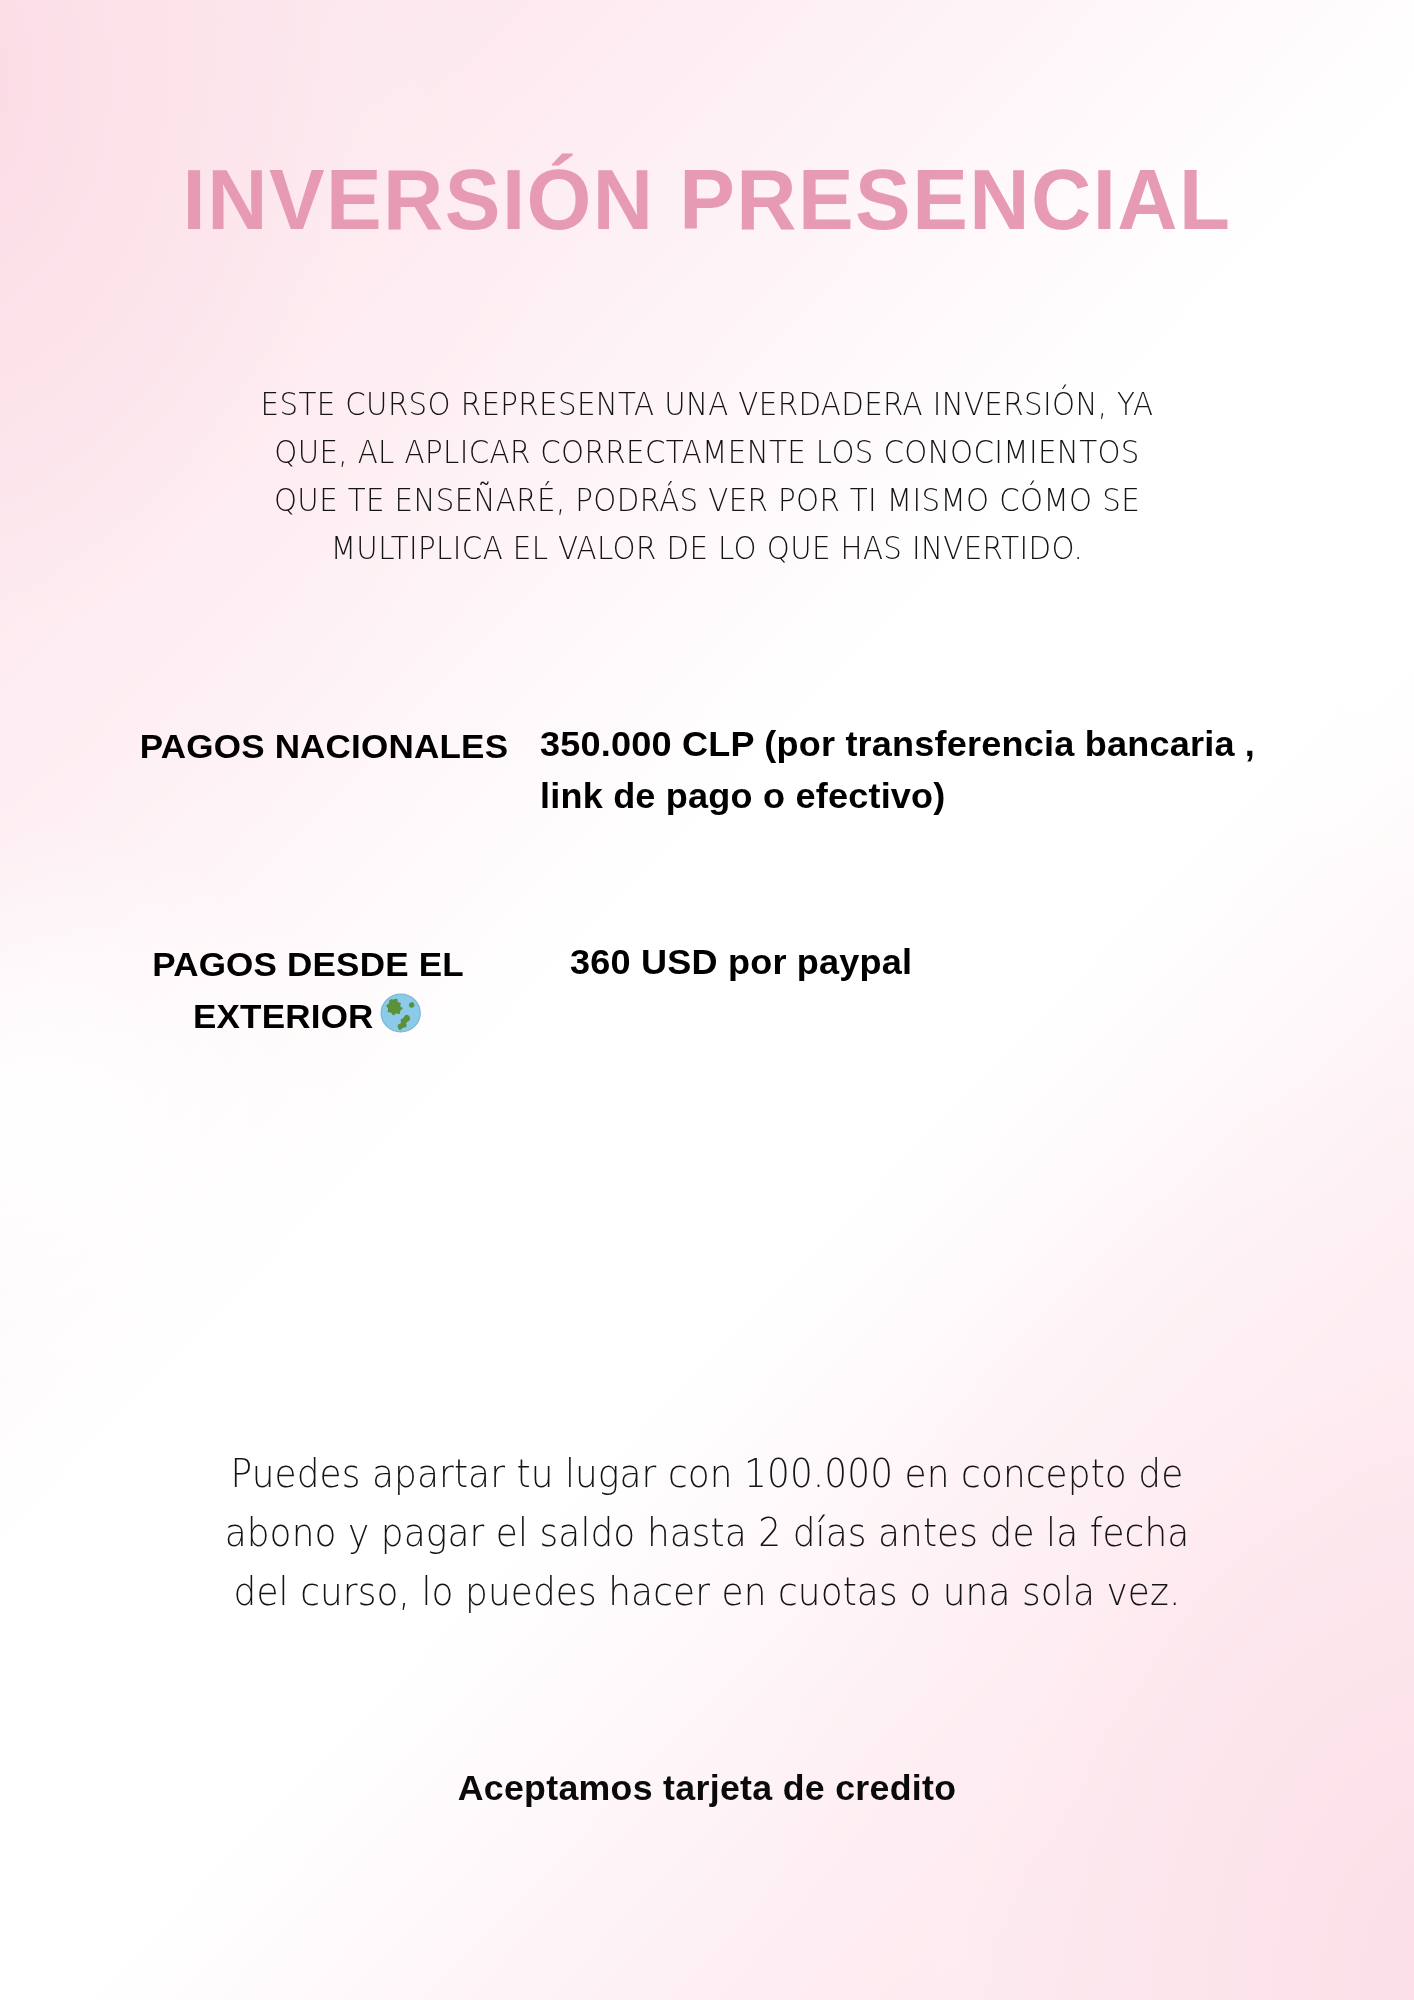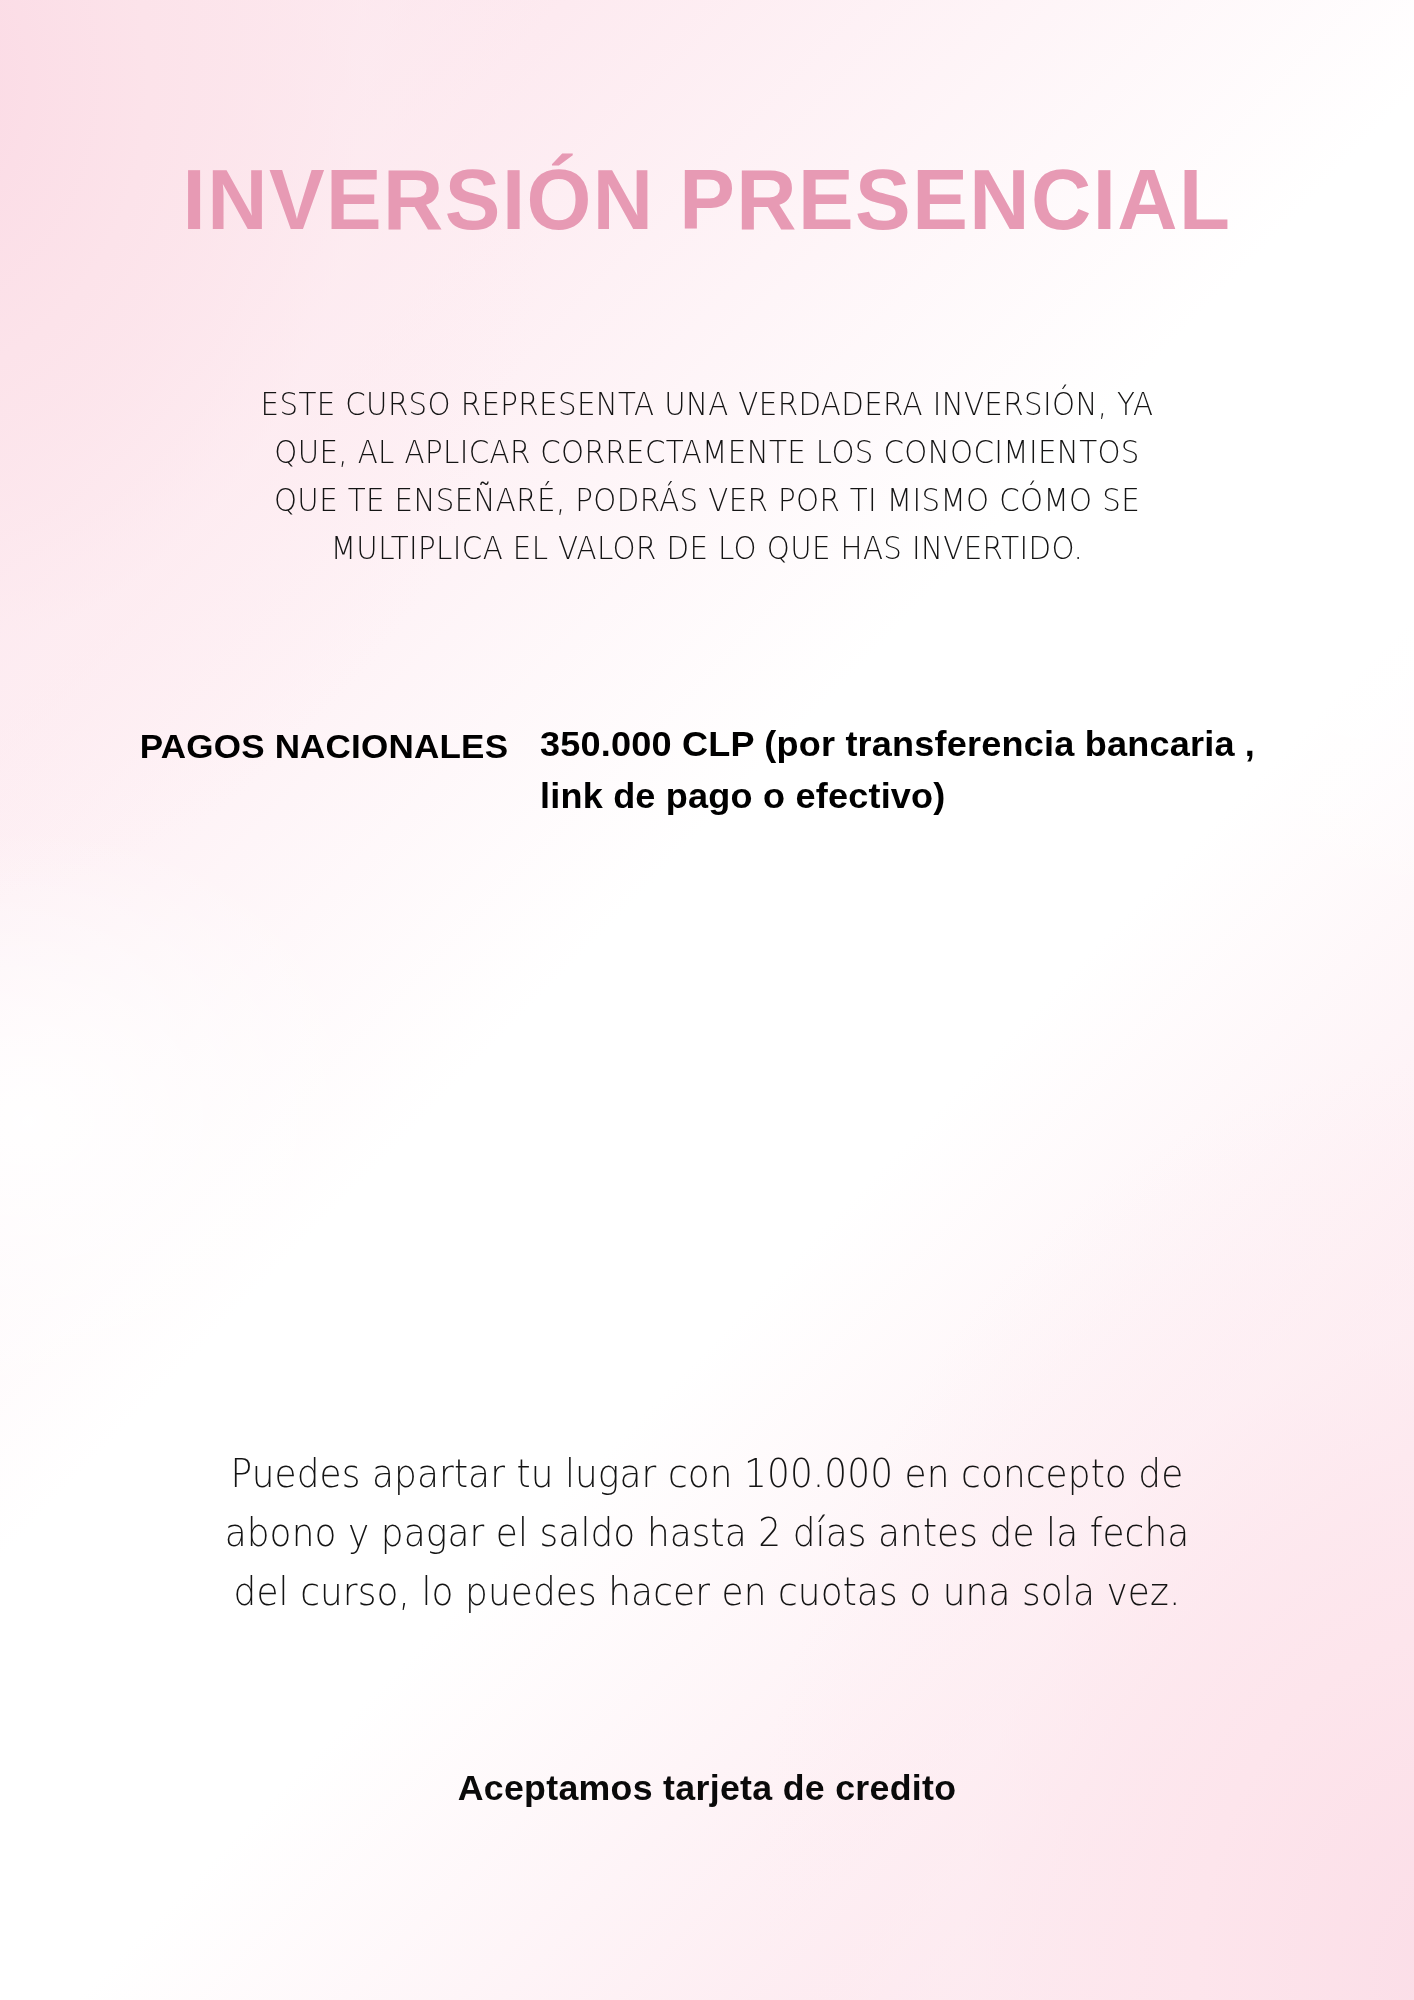--- a/index.html
+++ b/index.html
@@ -173,20 +173,34 @@
 
     <p class="intro">ESTE CURSO REPRESENTA UNA VERDADERA INVERSIÓN, YA QUE, AL APLICAR CORRECTAMENTE LOS CONOCIMIENTOS QUE TE ENSEÑARÉ, PODRÁS VER POR TI MISMO CÓMO SE MULTIPLICA EL VALOR DE LO QUE HAS INVERTIDO.</p>
 
     <div class="rows">
 
       <div class="row row-1">
         <div class="row-label">PAGOS NACIONALES</div>
         <div class="row-value">350.000 CLP (por transferencia bancaria , link de pago o efectivo)</div>
       </div>
 
+      <div class="row row-2">
+        <div class="row-label">
+          <span>PAGOS DESDE EL EXTERIOR</span><span class="emoji">
+            <svg viewBox="0 0 36 36" xmlns="http://www.w3.org/2000/svg">
+              <circle cx="18" cy="18" r="15.5" fill="#8CCAEA"></circle>
+              <path fill="#5C913B" d="M9.1 6.6c1.3-.4 2.1.5 3.1.3 1-.2 2.3-1 3.1-.4.8.6-.2 1.6.4 2.3.6.7 2 .3 2.4 1.2.4.9-.9 1.6-.5 2.5.4.9 1.9.7 2 1.7.1 1-1.4 1.2-1.9 2-.5.8.2 2-.6 2.5-.8.5-1.8-.5-2.7-.3-.9.2-1.4 1.5-2.3 1.4-.9-.1-1-1.5-1.8-2-.8-.5-2.1 0-2.6-.8-.5-.8.5-1.8.3-2.7-.2-.9-1.5-1.4-1.4-2.3.1-.9 1.4-1 2-1.8.5-.7-.1-2 .5-2.6.5-.5 1.1-.8 1.5-1z"></path>
+              <path fill="#5C913B" d="M22.4 19.4c1.1-.3 2 .6 2.6 1.5.6.9.6 2.2 0 3.1-.6.9-2 1.1-2.4 2.1-.4 1 .5 2.3-.1 3.1-.6.8-2 .6-2.9 1.1-.7.4-1.1 1.5-1.9 1.6-.8.1-1.4-.9-1.8-1.7-.4-.8-.5-1.9 0-2.6.5-.7 1.8-.7 2.2-1.5.4-.8-.4-1.9 0-2.7.4-.8 1.6-.9 2.2-1.6.6-.7.6-1.9 2.1-2.4z"></path>
+              <path fill="#5C913B" d="M27.8 9.4c.9.5 1.3 1.8 1 2.8-.3 1-1.4 1.6-2.4 1.5-1-.1-1.8-1-1.9-2-.1-1 .6-2 1.5-2.3.6-.2 1.2-.3 1.8 0z"></path>
+              <circle cx="18" cy="18" r="15.5" fill="none" stroke="#7BB8D9" stroke-width="1"></circle>
+            </svg>
+          </span>
+        </div>
+        <div class="row-value">360 USD por paypal</div>
+      </div>
 
 
     </div>
 
     <p class="outro">Puedes apartar tu lugar con 100.000 en concepto de abono  y pagar el saldo hasta 2 días antes de la fecha del curso, lo puedes hacer en cuotas o una sola vez.</p>
 
     <p class="tagline">Aceptamos tarjeta de credito</p>
 
   </div>
 </div>

